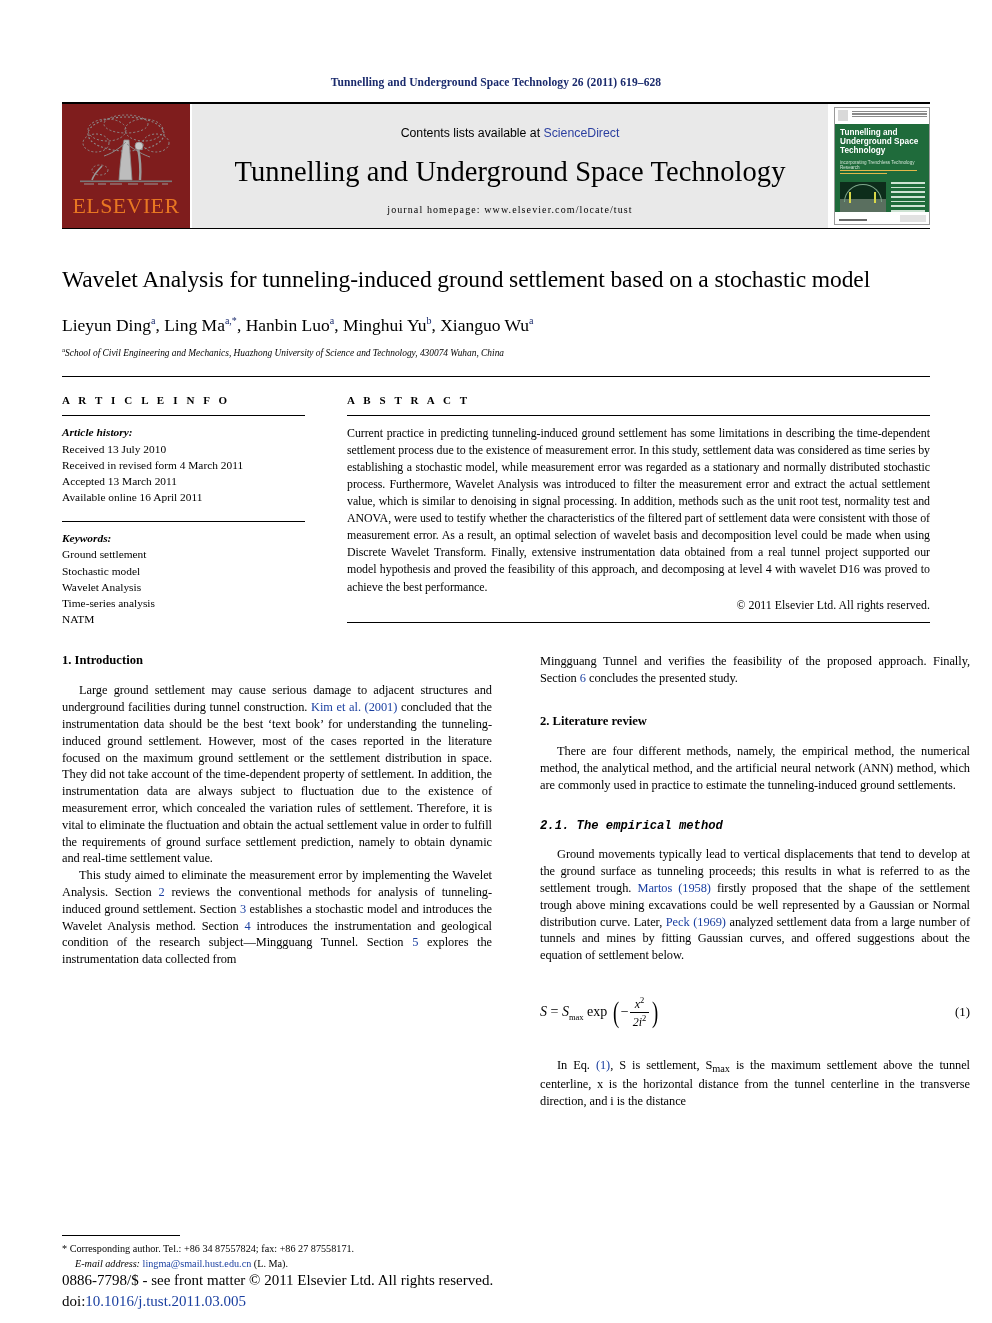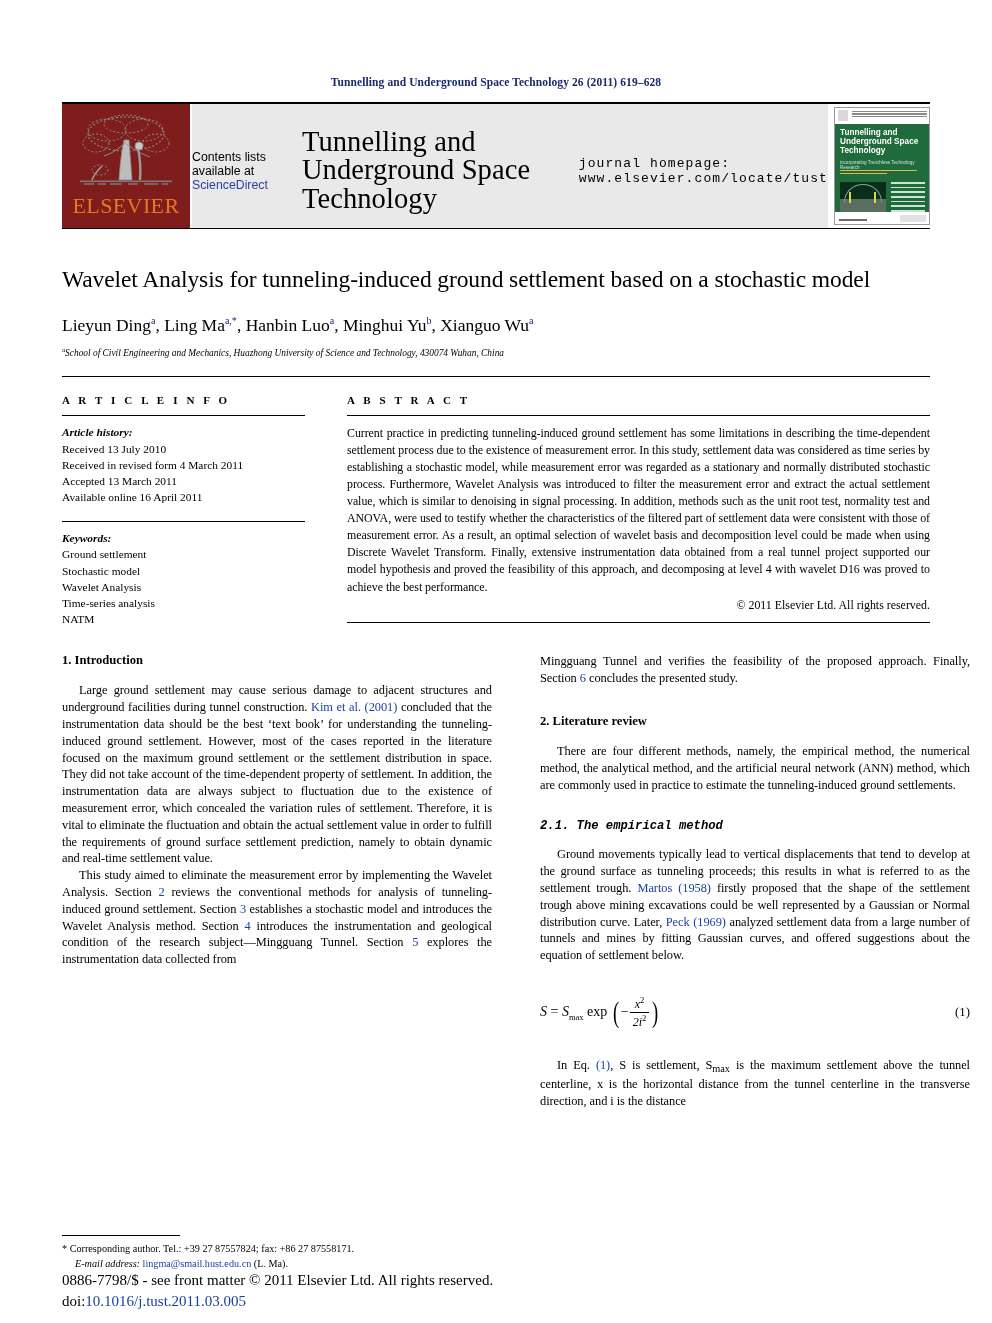--- a/index.html
+++ b/index.html
@@ -51,43 +51,43 @@
     font-size: 22px;
     letter-spacing: .4px;
     color: #E87722;
     line-height: 1;
     margin-top: 1px;
   }
   .mast-center {
     flex: 1 1 auto;
     background: #e9e9e9;
     display: flex;
-    flex-direction: row;
+    flex-direction: column;
     align-items: center;
     justify-content: space-between;
     padding: 22px 0 13px 0;
     margin-left: 2px;
     margin-right: 6px;
   }
   .contents-line {
     font-family: "Liberation Sans", sans-serif;
     font-size: 12.3px;
     color: #000;
   }
   .contents-line .sd { color: #2b3fa0; }
   .journal-title {
     font-family: "Liberation Serif", serif;
     font-size: 28.5px;
     color: #000;
     letter-spacing: .1px;
     line-height: 1;
   }
   .homepage {
-    font-family: Liberation Mono, monospace;
-    font-size: 13px;
+    font-family: Liberation Serif, serif;
+    font-size: 10px;
     letter-spacing: 1.1px;
     color: #000;
   }
   .cover-thumb {
     width: 96px;
     flex: 0 0 96px;
     border: 1px solid #9a9a9a;
     background: #1f6b3b;
     position: relative;
     overflow: hidden;
@@ -386,21 +386,21 @@
         </span>
         <span class="eqno">(1)</span>
       </div>
 
       <p class="para"><span>In Eq. </span><span class="ref">(1)</span><span>, S is settlement, S</span><sub>max</sub><span> is the maximum settlement above the tunnel centerline, x is the horizontal distance from the tunnel centerline in the transverse direction, and i is the distance</span></p>
     </div>
   </div>
 
   <div class="footnotes">
     <div class="fn-rule"></div>
-    <div class="fn">* Corresponding author. Tel.: +39 27 87557824; fax: +86 27 87558171.</div>
+    <div class="fn">* Corresponding author. Tel.: +86 34 87557824; fax: +86 27 87558171.</div>
     <div class="fn fn-ind"><span class="lbl">E-mail address:</span> <span class="mail">lingma@smail.hust.edu.cn</span><span> (L. Ma).</span></div>
   </div>
 
   <div class="imprint">
     <div>0886-7798/$ - see front matter © 2011 Elsevier Ltd. All rights reserved.</div>
     <div><span>doi:</span><span class="doi">10.1016/j.tust.2011.03.005</span></div>
   </div>
 
 </div>
 

